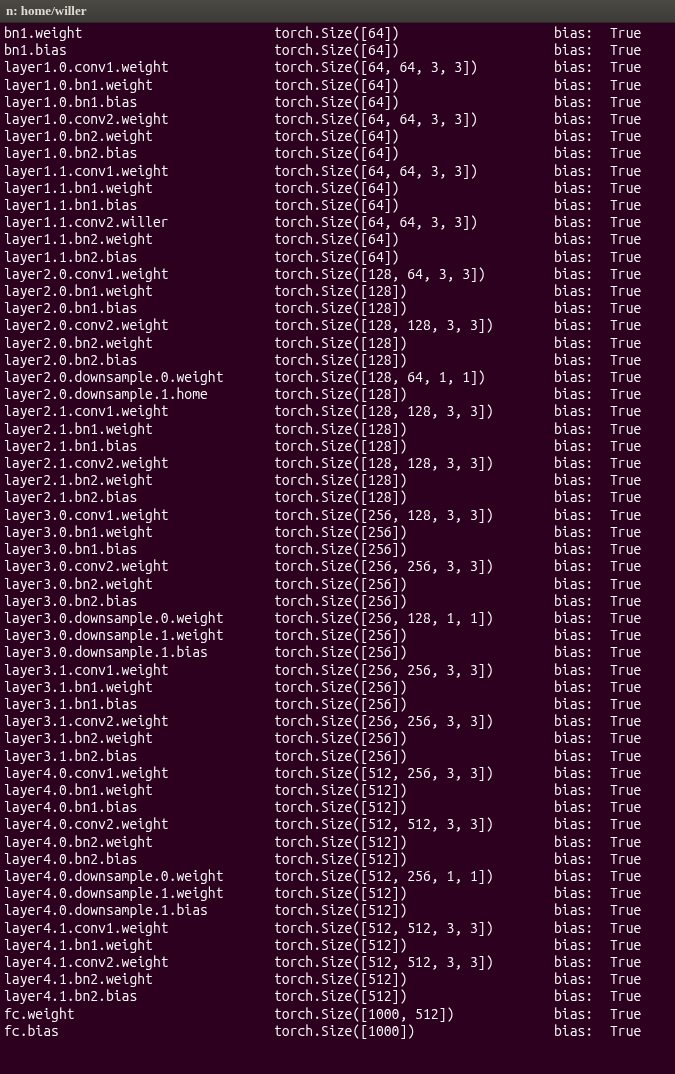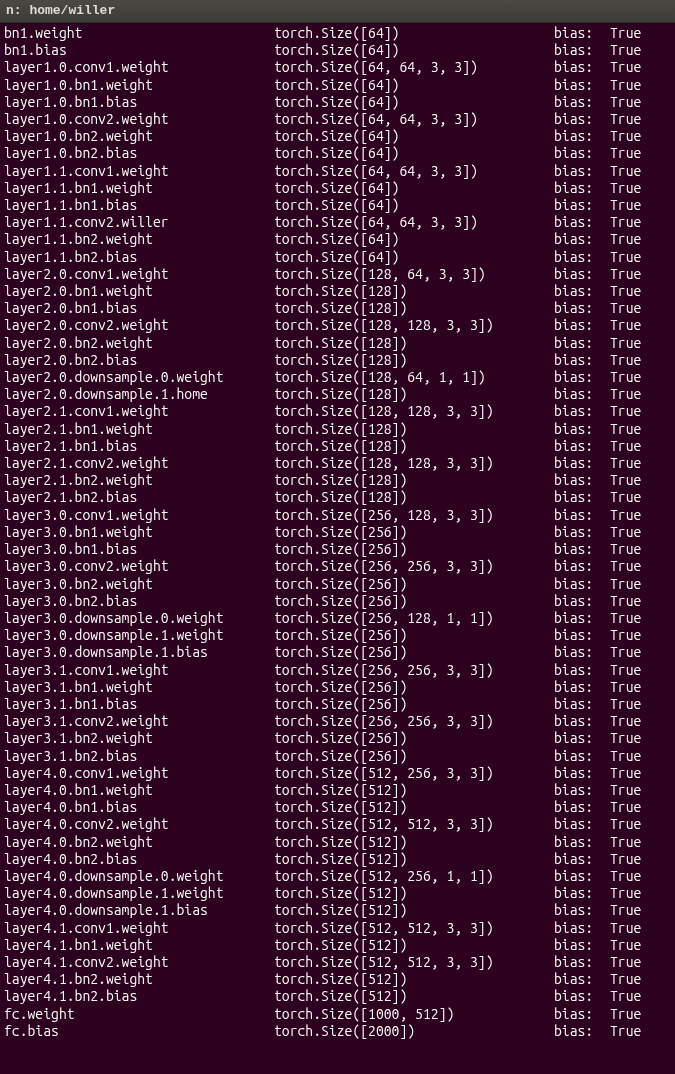--- a/index.html
+++ b/index.html
@@ -12,21 +12,21 @@
     font-size: 14px;
     background: #2c001e;
     color: #ffffff;
   }
   .titlebar {
     background: #3c3b37;
     background: linear-gradient(to bottom, #4a4944, #3c3b37);
     height: 22px;
     line-height: 22px;
     color: #dfdbd2;
-    font-family: Liberation Mono, monospace;
+    font-family: Liberation Serif, serif;
     font-size: 13px;
     font-weight: bold;
     padding-left: 6px;
     border-bottom: 1px solid #2b2a27;
   }
   .terminal {
     background: #2c001e;
     padding: 2px 4px 4px 4px;
   }
   .line {
@@ -98,14 +98,14 @@
     <div class="line"><span class="col-name">layer4.0.bn2.bias</span><span class="col-size">torch.Size([512])</span><span class="col-biask">bias:</span><span class="col-biasv">True</span></div>
     <div class="line"><span class="col-name">layer4.0.downsample.0.weight</span><span class="col-size">torch.Size([512, 256, 1, 1])</span><span class="col-biask">bias:</span><span class="col-biasv">True</span></div>
     <div class="line"><span class="col-name">layer4.0.downsample.1.weight</span><span class="col-size">torch.Size([512])</span><span class="col-biask">bias:</span><span class="col-biasv">True</span></div>
     <div class="line"><span class="col-name">layer4.0.downsample.1.bias</span><span class="col-size">torch.Size([512])</span><span class="col-biask">bias:</span><span class="col-biasv">True</span></div>
     <div class="line"><span class="col-name">layer4.1.conv1.weight</span><span class="col-size">torch.Size([512, 512, 3, 3])</span><span class="col-biask">bias:</span><span class="col-biasv">True</span></div>
     <div class="line"><span class="col-name">layer4.1.bn1.weight</span><span class="col-size">torch.Size([512])</span><span class="col-biask">bias:</span><span class="col-biasv">True</span></div>
     <div class="line"><span class="col-name">layer4.1.conv2.weight</span><span class="col-size">torch.Size([512, 512, 3, 3])</span><span class="col-biask">bias:</span><span class="col-biasv">True</span></div>
     <div class="line"><span class="col-name">layer4.1.bn2.weight</span><span class="col-size">torch.Size([512])</span><span class="col-biask">bias:</span><span class="col-biasv">True</span></div>
     <div class="line"><span class="col-name">layer4.1.bn2.bias</span><span class="col-size">torch.Size([512])</span><span class="col-biask">bias:</span><span class="col-biasv">True</span></div>
     <div class="line"><span class="col-name">fc.weight</span><span class="col-size">torch.Size([1000, 512])</span><span class="col-biask">bias:</span><span class="col-biasv">True</span></div>
-    <div class="line"><span class="col-name">fc.bias</span><span class="col-size">torch.Size([2000])</span><span class="col-biask">bias:</span><span class="col-biasv">True</span></div>
+    <div class="line"><span class="col-name">fc.bias</span><span class="col-size">torch.Size([1000])</span><span class="col-biask">bias:</span><span class="col-biasv">True</span></div>
   </div>
 
 </body></html>

